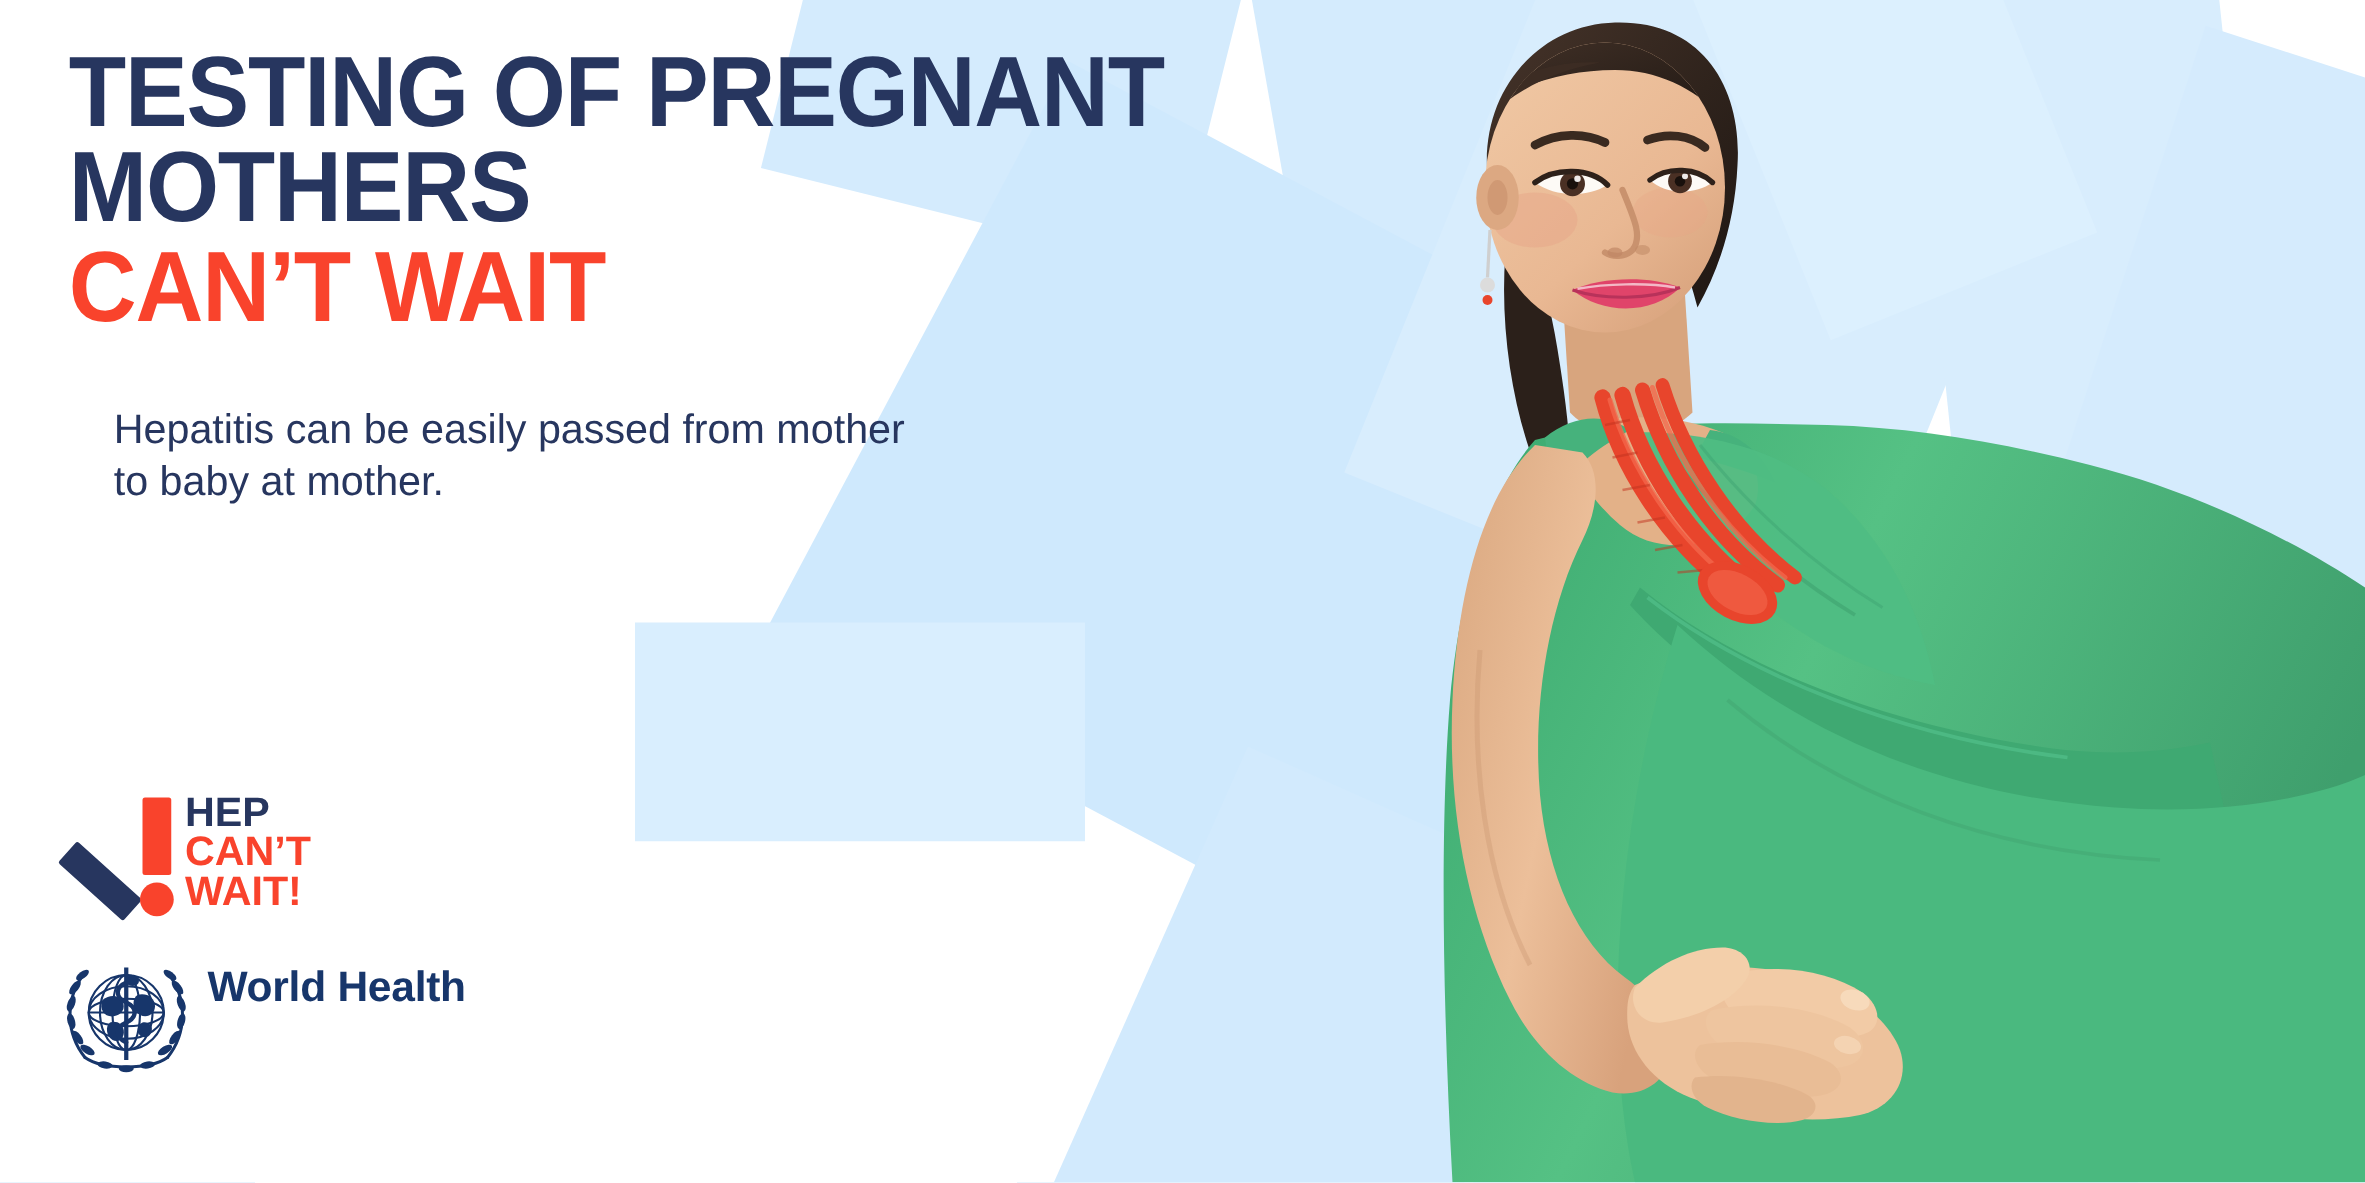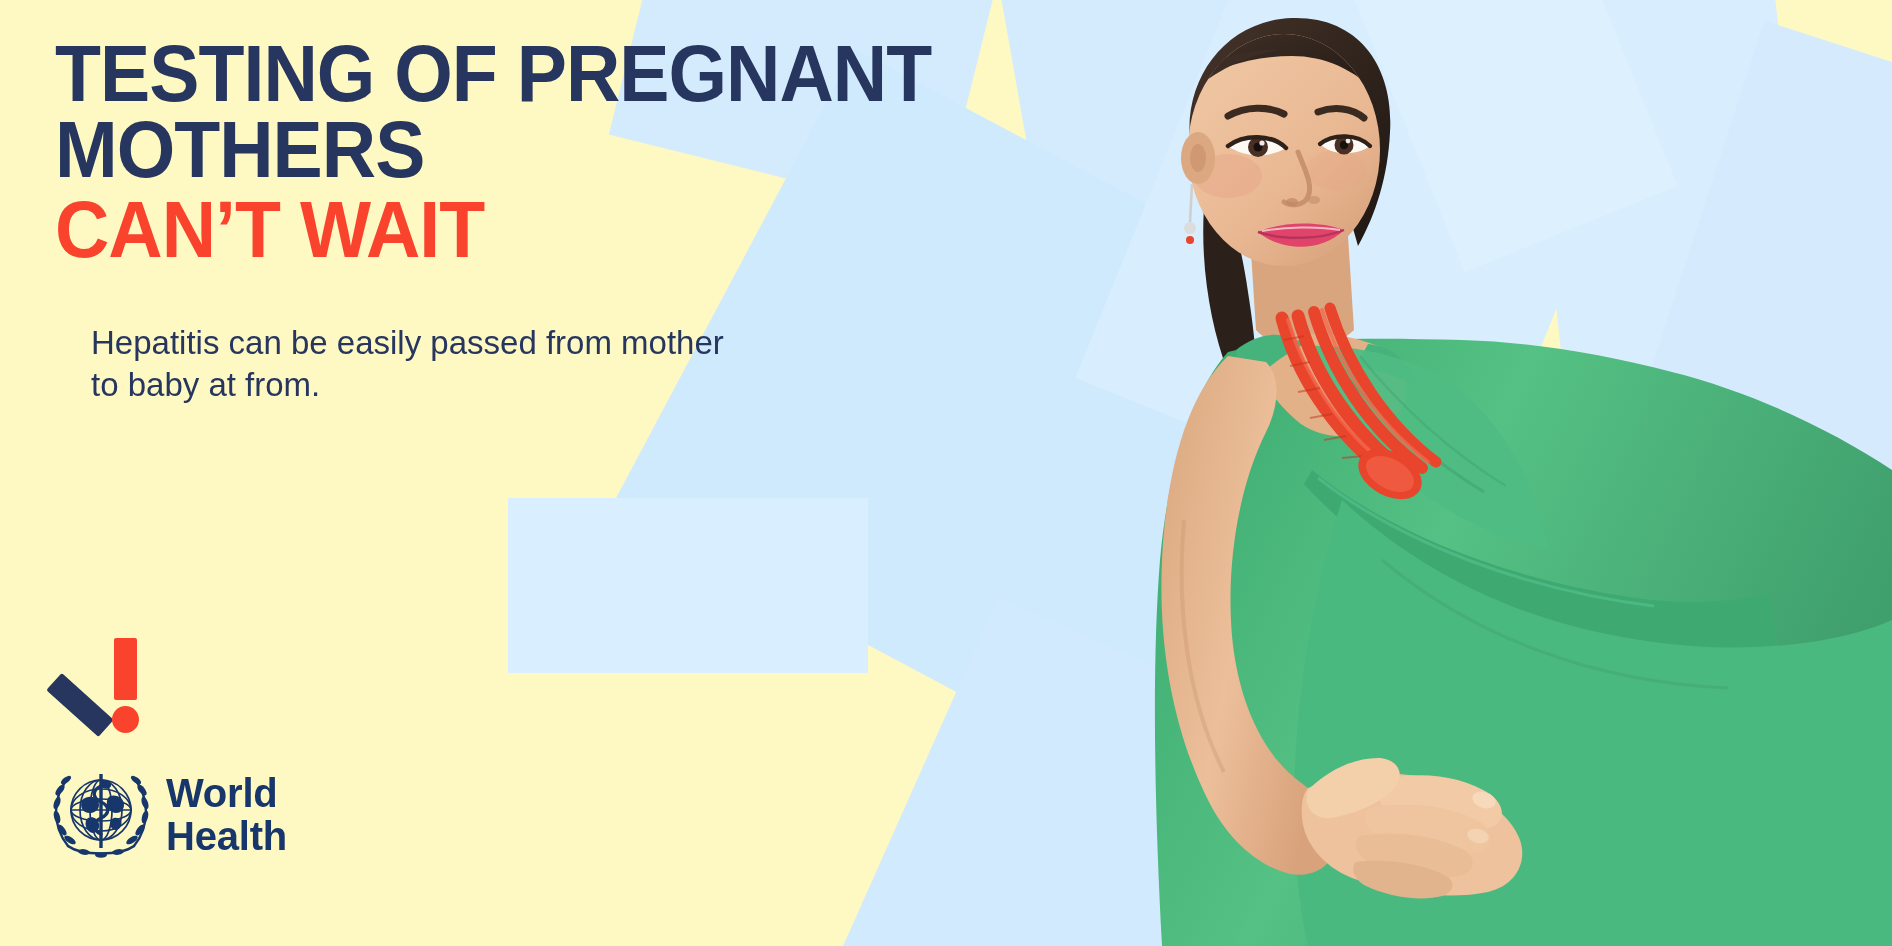--- a/index.html
+++ b/index.html
@@ -1,21 +1,21 @@
 <!DOCTYPE html>
 <html><head>
 <meta charset="utf-8">
 <style>
   html,body{margin:0;padding:0;}
   body{
     width:1892px;height:946px;overflow:hidden;
     font-family:"Liberation Sans", sans-serif;
     background:#c3e3fb;
   }
-  #stage{position:relative;width:1892px;height:946px;overflow:hidden;background:#fef9c3;}
+  #stage{position:relative;width:1892px;height:946px;overflow:hidden;background:#ffffff;}
 
   
   .bgshapes{position:absolute;inset:0;overflow:hidden;}
   .shape{position:absolute;background:#d4ebfd;}
   .s1{width:340px;height:300px;left:640px;top:-120px;transform:rotate(14deg);}
   .s2{width:300px;height:430px;left:1010px;top:-180px;transform:rotate(-10deg);}
   .s3{width:560px;height:520px;left:700px;top:150px;transform:rotate(28deg);background:#cfe9fd;}
   .s4{width:420px;height:640px;left:1180px;top:-160px;transform:rotate(22deg);background:#d8edfd;}
   .s5{width:250px;height:760px;left:1530px;top:-330px;transform:rotate(-6deg);background:#d8edfd;}
   .s6{width:480px;height:600px;left:1660px;top:80px;transform:rotate(18deg);background:#d5ebfd;}
@@ -52,21 +52,21 @@
   .hw-dot{position:absolute;left:60px;top:70px;width:27px;height:27px;background:#f9432c;border-radius:50%;}
   .hw-text{position:absolute;left:96px;top:-2px;line-height:0.95;}
   .hw-text span{display:block;font-weight:700;font-size:33px;letter-spacing:0px;}
   .hw-hep{color:#27365f;}
   .hw-cant,.hw-wait{color:#f9432c;}
 
   
   .who{position:absolute;left:48px;top:760px;width:330px;height:120px;}
   .who-emblem{position:absolute;left:0;top:0;width:106px;height:106px;}
   .who-text{position:absolute;left:118px;top:12px;color:#17366b;
-            font-weight:700;font-size:40px;line-height:1.08;letter-spacing:-0.2px;}
+            font-weight:700;font-size:34px;line-height:1.08;letter-spacing:-0.2px;}
   .who-text span{display:block;}
 
   
   .photo{position:absolute;right:0;top:0;width:760px;height:946px;}
   .photo svg{display:block;width:100%;height:100%;}
 </style>
 </head>
 <body>
 
 <div id="stage">
@@ -237,29 +237,34 @@
   </div>
 
   <div class="headline">
     <span>TESTING OF PREGNANT</span>
     <span>MOTHERS</span>
     <span class="red">CAN’T WAIT</span>
   </div>
 
   <div class="subtitle">
     <div>Hepatitis can be easily passed from mother</div>
-    <div>to baby at from.</div>
+    <div>to baby at mother.</div>
   </div>
 
   <div class="hepwait">
     <div class="hw-mark">
       <div class="hw-slash"></div>
       <div class="hw-bang"></div>
       <div class="hw-dot"></div>
     </div>
+    <div class="hw-text">
+      <span class="hw-hep">HEP</span>
+      <span class="hw-cant">CAN’T</span>
+      <span class="hw-wait">WAIT!</span>
+    </div>
   </div>
 
   <div class="who">
     <div class="who-emblem">
       <svg viewBox="0 0 106 106" xmlns="http://www.w3.org/2000/svg">
         <g fill="none" stroke="#17366b" stroke-width="1.7">
 
           <circle cx="53" cy="50" r="30"></circle>
 
           <ellipse cx="53" cy="50" rx="30" ry="11"></ellipse>

